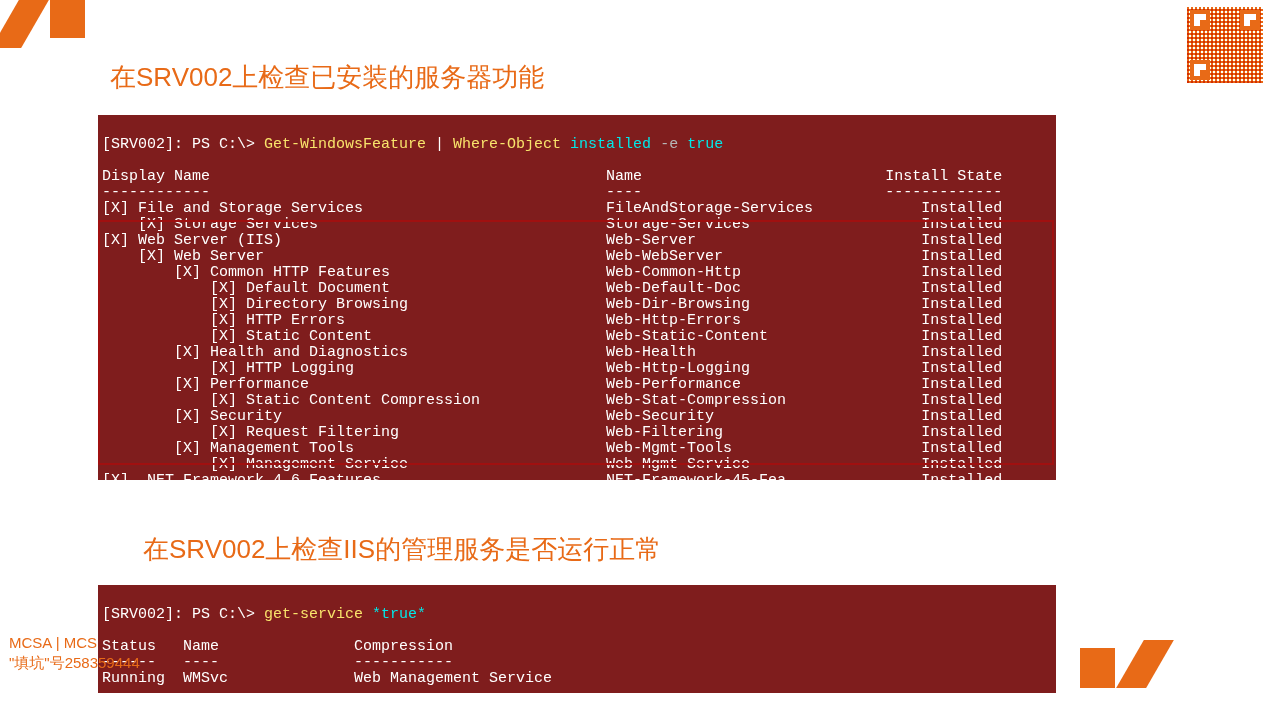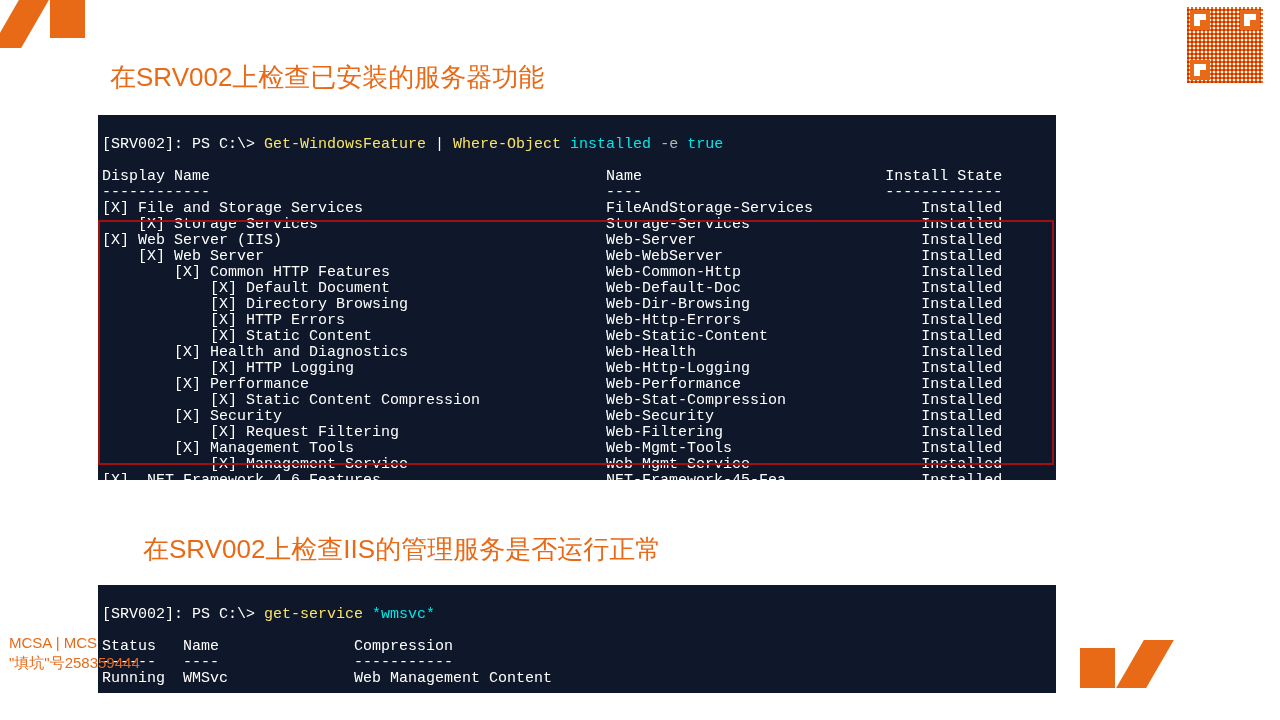--- a/index.html
+++ b/index.html
@@ -14,21 +14,21 @@
         repeating-linear-gradient(90deg,#e86a17 0 2px,#fff 2px 4px);
         background-blend-mode:multiply; border:2px solid #fff;}
   .qr-corner { position:absolute; width:20px; height:20px; border:4px solid #e86a17; background:#fff;}
   .qr-c1{left:3px;top:3px;} .qr-c2{right:3px;top:3px;} .qr-c3{left:3px;bottom:3px;}
   .qr-dot{position:absolute;width:8px;height:8px;background:#e86a17;left:6px;top:6px;}
 
   .heading { position:absolute; color:#e86a17; font-size:26px; font-weight:400; }
   .h1 { left:110px; top:60px; }
   .h2 { left:115px; top:532px;margin-left:28px; }
 
-  .console { position:absolute; left:98px; width:958px; background:#0f172a; color:#fff;
+  .console { position:absolute; left:98px; width:958px; background:#7f1d1d; color:#fff;
              font-family:"NSimSun","SimSun","Courier New",monospace; font-size:15px;
              line-height:16px; white-space:pre; padding:6px 0 2px 4px;}
   .c1 { top:115px; height:365px;}
   .c2 { top:585px; height:108px;}
   .row { height:16px; }
   .prompt { color:#fff; }
   .cmd { color:#f9e46b; }
   .arg-cyan { color:#00e8e8; }
   .arg-grey { color:#b6b6b6; }
   .redbox { position:absolute; left:98px; top:220px; width:956px; height:245px; border:2px solid #a01010; pointer-events:none;}
@@ -77,24 +77,24 @@
         [X] Security                                    Web-Security                       Installed
             [X] Request Filtering                       Web-Filtering                      Installed
         [X] Management Tools                            Web-Mgmt-Tools                     Installed
             [X] Management Service                      Web-Mgmt-Service                   Installed
 [X] .NET Framework 4.6 Features                         NET-Framework-45-Fea...            Installed</span></div>
   <div class="redbox"></div>
 
   <div class="heading h2">在SRV002上检查IIS的管理服务是否运行正常</div>
 
   <div class="console c2">
-<span class="row"><span class="prompt">[SRV002]: PS C:\&gt; </span><span class="cmd">get-service</span><span class="arg-cyan"> *wmsvc*</span></span>
+<span class="row"><span class="prompt">[SRV002]: PS C:\&gt; </span><span class="cmd">get-service</span><span class="arg-cyan"> *true*</span></span>
 
 <span class="row" id="hdr2">Status   Name               Compression</span>
 <span class="row" id="sep2">------   ----               -----------</span>
-<span class="row" id="row2">Running  WMSvc              Web Management Content</span>
+<span class="row" id="row2">Running  WMSvc              Web Management Service</span>
 </div>
 
   <div class="footer">
     <div>MCSA | MCS</div>
     <div>"填坑"号258359444</div>
   </div>
 </div>
 
 </body></html>

